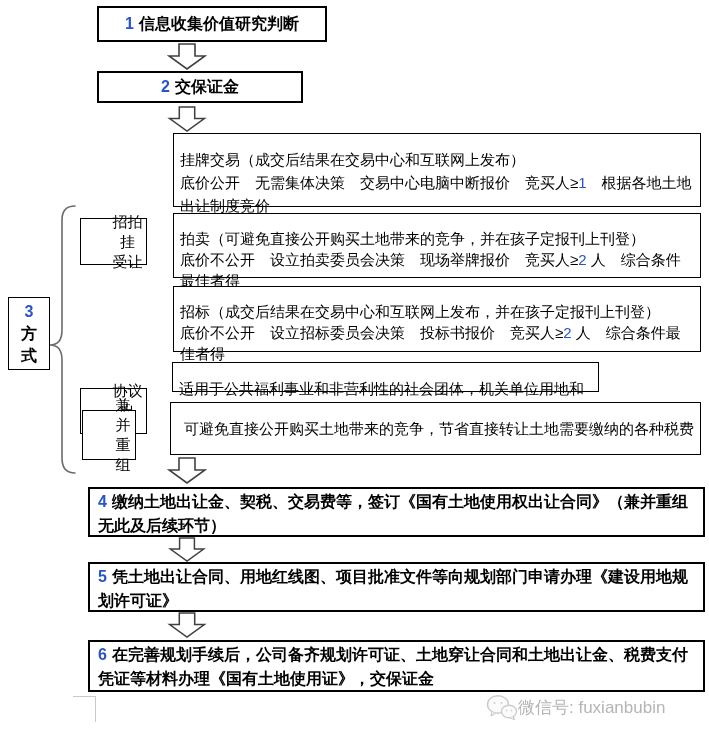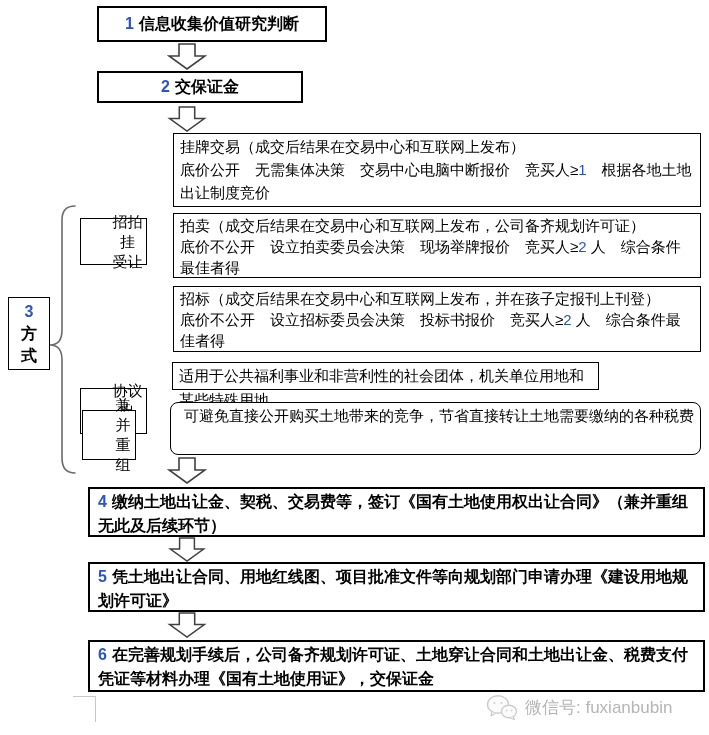--- a/index.html
+++ b/index.html
@@ -8,26 +8,26 @@
     font-family:"Liberation Sans","DejaVu Sans",sans-serif;color:#000;
     overflow:hidden;
   }
   .box{position:absolute;box-sizing:border-box;background:#fff;border:2px solid #000;}
   .thin{border-width:1.5px;}
   .ctr{display:flex;align-items:center;justify-content:center;text-align:center;}
   .bold{font-weight:bold;}
   .num{color:#2952cc;font-weight:bold;margin-right:5px;}
   .numinline{color:#2952cc;}
   .p{white-space:pre-wrap;}
-  .midtxt{font-size:15px;line-height:21px;padding:1px 6px;}
+  .midtxt{font-size:15px;line-height:21px;padding:14px 6px;}
   .bigtxt{font-size:16px;line-height:24px;padding:1px 8px;}
   .arrow{position:absolute;}
   .sidebox{font-size:15px;line-height:20px;padding-left:28px;}
   .faint{position:absolute;background:#c8c8c8;}
-  #watermark{position:absolute;left:486px;top:691px;height:32px;display:flex;align-items:center;gap:7px;
+  #watermark{position:absolute;left:486px;top:691px;height:32px;display:flex;align-items:center;
     color:#b5b5b5;font-size:17px;}
 </style>
 </head>
 <body>
 
 <div id="stage">
 
   <div class="box ctr bold" style="left:97px;top:6px;width:230px;height:36px;font-size:16px;">
     <span class="num">1</span>
     <span>信息收集价值研究判断</span>
@@ -45,34 +45,34 @@
   <svg class="arrow" style="left:167px;top:106px;" width="40" height="26" viewBox="0 0 40 27">
     <path d="M12,1 L28,1 L28,13 L38,13 L20,26 L2,13 L12,13 Z" fill="#ffffff" stroke="#404040" stroke-width="1.6"></path>
   </svg>
 
   <div class="box thin midtxt" style="left:173px;top:133px;width:528px;height:74px;line-height:23px;">
     <div class="p">挂牌交易（成交后结果在交易中心和互联网上发布）</div>
     <div class="p"><span>底价公开　无需集体决策　交易中心电脑中断报价　竞买人≥</span><span class="numinline">1</span><span>　根据各地土地出让制度竞价</span></div>
   </div>
 
   <div class="box thin midtxt" style="left:173px;top:213px;width:528px;height:65px;">
-    <div class="p">拍卖（成交后结果在交易中心和互联网上发布，公司备齐规划许可证）</div>
+    <div class="p">拍卖（可避免直接公开购买土地带来的竞争，并在孩子定报刊上刊登）</div>
     <div class="p"><span>底价不公开　设立拍卖委员会决策　现场举牌报价　竞买人≥</span><span class="numinline">2</span><span> 人　综合条件最佳者得</span></div>
   </div>
 
   <div class="box thin midtxt" style="left:173px;top:286px;width:528px;height:66px;">
     <div class="p">招标（成交后结果在交易中心和互联网上发布，并在孩子定报刊上刊登）</div>
     <div class="p"><span>底价不公开　设立招标委员会决策　投标书报价　竞买人≥</span><span class="numinline">2</span><span> 人　综合条件最佳者得</span></div>
   </div>
 
   <div class="box thin midtxt" style="left:172px;top:362px;width:427px;height:28px;line-height:24px;">
     <div class="p">适用于公共福利事业和非营利性的社会团体，机关单位用地和某些特殊用地</div>
   </div>
 
-  <div class="box thin midtxt" style="left:170px;top:402px;width:531px;height:53px;line-height:23px;text-indent:7px;border-radius:8px;">
+  <div class="box thin midtxt" style="left:170px;top:402px;width:531px;height:53px;line-height:23px;text-indent:7px;">
     <div class="p">可避免直接公开购买土地带来的竞争，节省直接转让土地需要缴纳的各种税费</div>
   </div>
 
   <div class="box thin ctr bold" style="left:8px;top:297px;width:42px;height:73px;font-size:16px;line-height:22px;flex-direction:column;">
     <div class="num" style="margin:0;">3</div>
     <div>方</div>
     <div>式</div>
   </div>
 
   <svg class="arrow" style="left:44px;top:200px;" width="36" height="280" viewBox="0 0 36 280">

